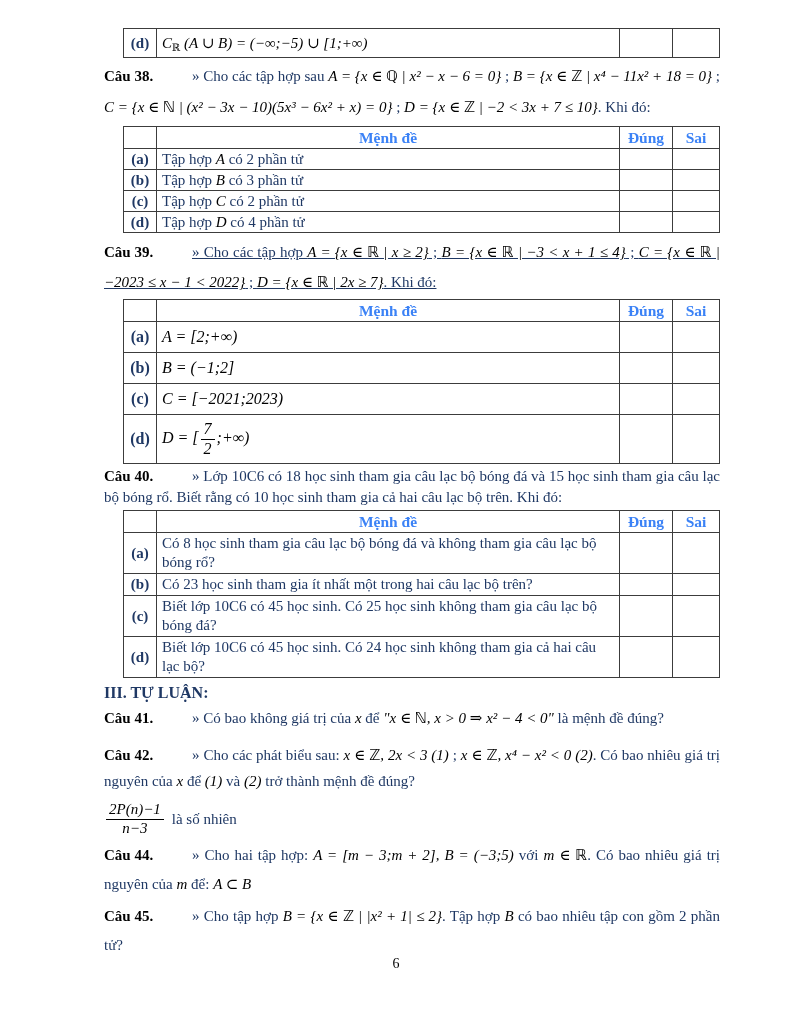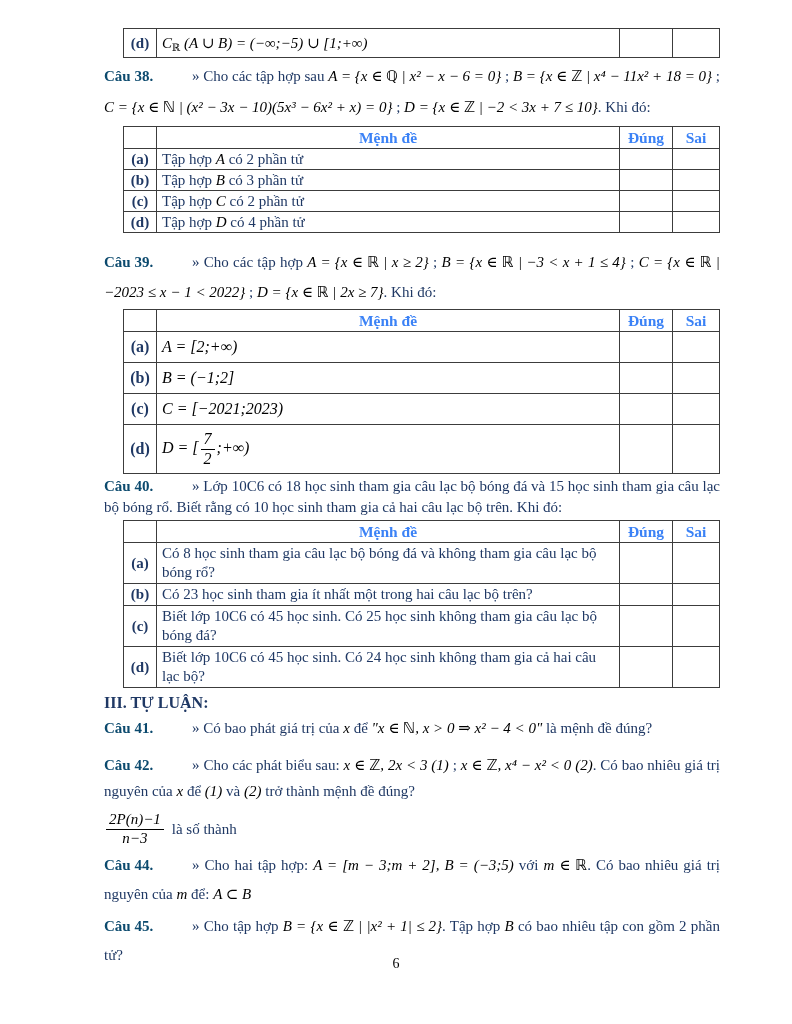--- a/index.html
+++ b/index.html
@@ -33,30 +33,30 @@
   td.stmt{text-align:left;padding-left:9px;}
   td.ansc{background:#ffffff;}
   table.partial{margin-top:0;}
   table.partial td{height:26px;}
   table.t38 td{height:18px;}
   table.t39 tbody td{height:28px;font-size:16px;}
   table.t39 tbody tr:last-child td{height:46px;}
   table.t40 tbody td{line-height:19px;}
   
   .para{margin:0;text-align:justify;}
-  .qlabel{display:inline-block;width:88px;font-weight:bold;color:#0c4a6e;}
+  .qlabel{display:inline-block;width:88px;font-weight:bold;color:#000000;}
   .seg-text{color:#1f3864;}
   .seg-math{color:#000000;font-style:italic;}
   .seg-sub{color:#000000;font-size:10px;vertical-align:-3px;}
   .frac{display:inline-block;vertical-align:middle;text-align:center;color:#000;font-style:italic;line-height:1.15;margin:0 2px;}
   .frac .num{display:block;padding:0 3px;}
   .frac .den{display:block;border-top:1px solid #000;padding:0 3px;}
   .q38{margin-top:3px;line-height:31px;}
   .t38m{margin-top:3px;}
-  .q39{margin-top:14px;line-height:30px;}
+  .q39{margin-top:4px;line-height:30px;text-decoration:underline;}
   .t39m{margin-top:2px;}
   .q40{margin-top:2px;line-height:21px;}
   .t40m{margin-top:2px;}
   .heading3{margin:6px 0 0 0;font-size:16px;font-weight:bold;color:#1f3864;}
   .q41{margin-top:4px;line-height:24px;}
   .q42{margin-top:12px;line-height:26px;}
   .q43{margin-top:3px;line-height:24px;}
   .q43cont{margin-top:3px;line-height:22px;min-height:44px;display:flex;align-items:center;gap:6px;text-align:left;}
   .q44{margin-top:0;line-height:29px;}
   .q45{margin-top:3px;line-height:29px;}
@@ -214,30 +214,30 @@
           <td class="letter">(d)</td>
           <td class="stmt"><span class="seg-text">Biết lớp 10C6 có 45 học sinh. Có 24 học sinh không tham gia cả hai câu lạc bộ?</span></td>
           <td class="ansc"></td>
           <td class="ansc"></td>
         </tr>
       </tbody>
   </table>
 
   <p class="heading3">III. TỰ LUẬN:</p>
 
-  <p class="para q41"><span class="qlabel">Câu 41.</span><span><span class="seg-text">» Có bao phát giá trị của </span><span class="seg-math">x</span><span class="seg-text"> để </span><span class="seg-math">"x ∈ ℕ, x &gt; 0 ⇒ x² − 4 &lt; 0"</span><span class="seg-text"> là mệnh đề đúng?</span></span></p>
+  <p class="para q41"><span class="qlabel">Câu 41.</span><span><span class="seg-text">» Có bao không giá trị của </span><span class="seg-math">x</span><span class="seg-text"> để </span><span class="seg-math">"x ∈ ℕ, x &gt; 0 ⇒ x² − 4 &lt; 0"</span><span class="seg-text"> là mệnh đề đúng?</span></span></p>
 
   <p class="para q42"><span class="qlabel">Câu 42.</span><span><span class="seg-text">» Cho các phát biểu sau: </span><span class="seg-math">x ∈ ℤ, 2x &lt; 3 (1)</span><span class="seg-text"> ; </span><span class="seg-math">x ∈ ℤ, x⁴ − x² &lt; 0 (2)</span><span class="seg-text">. Có bao nhiêu giá trị nguyên của </span><span class="seg-math">x</span><span class="seg-text"> để </span><span class="seg-math">(1)</span><span class="seg-text"> và </span><span class="seg-math">(2)</span><span class="seg-text"> trở thành mệnh đề đúng?</span></span></p>
 
   <div class="para q43cont">
       <span class="frac">
         <span class="num">2P(n)−1</span>
         <span class="den">n−3</span>
       </span>
-      <span class="seg-text"> là số thành</span>
+      <span class="seg-text"> là số nhiên</span>
     </div>
 
   <p class="para q44"><span class="qlabel">Câu 44.</span><span><span class="seg-text">» Cho hai tập hợp: </span><span class="seg-math">A = [m − 3;m + 2], B = (−3;5)</span><span class="seg-text"> với </span><span class="seg-math">m ∈ ℝ</span><span class="seg-text">. Có bao nhiêu giá trị nguyên của </span><span class="seg-math">m</span><span class="seg-text"> để: </span><span class="seg-math">A ⊂ B</span></span></p>
 
   <p class="para q45"><span class="qlabel">Câu 45.</span><span><span class="seg-text">» Cho tập hợp </span><span class="seg-math">B = {x ∈ ℤ | |x² + 1| ≤ 2}</span><span class="seg-text">. Tập hợp </span><span class="seg-math">B</span><span class="seg-text"> có bao nhiêu tập con gồm 2 phần tử?</span></span></p>
 
   <div class="pagenum">6</div>
 
 </div>
 

